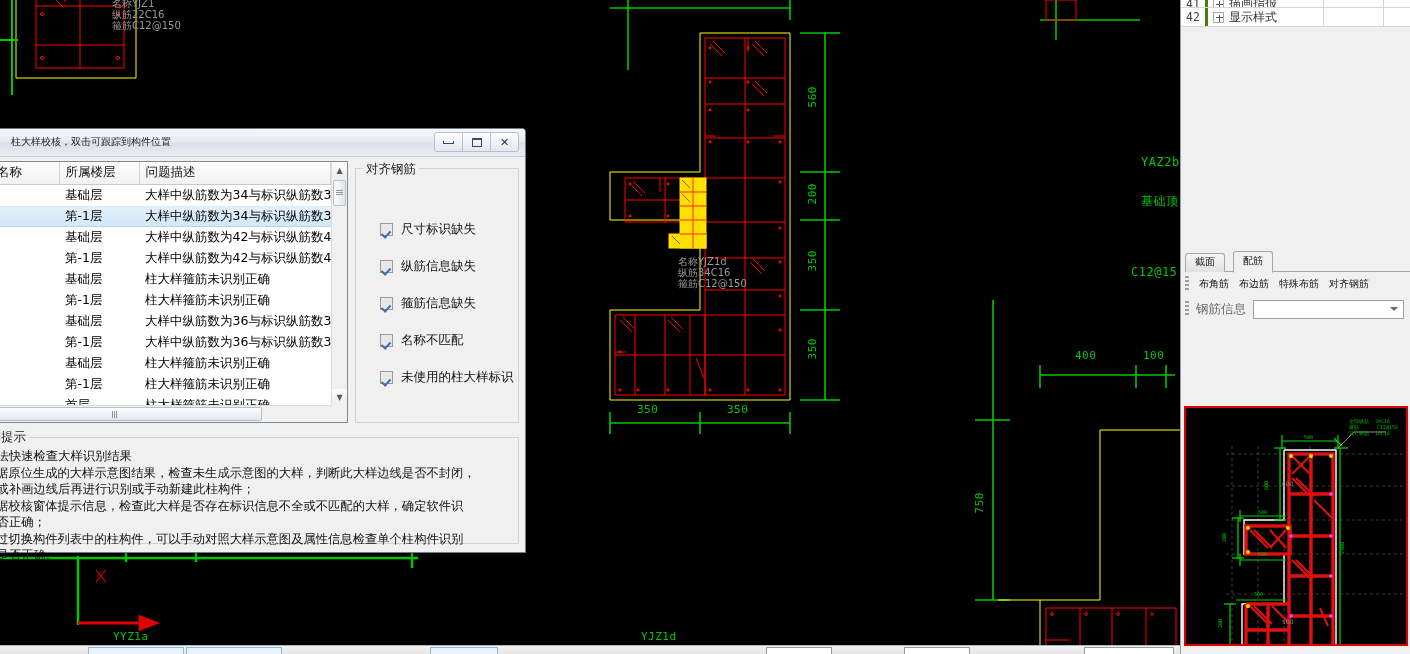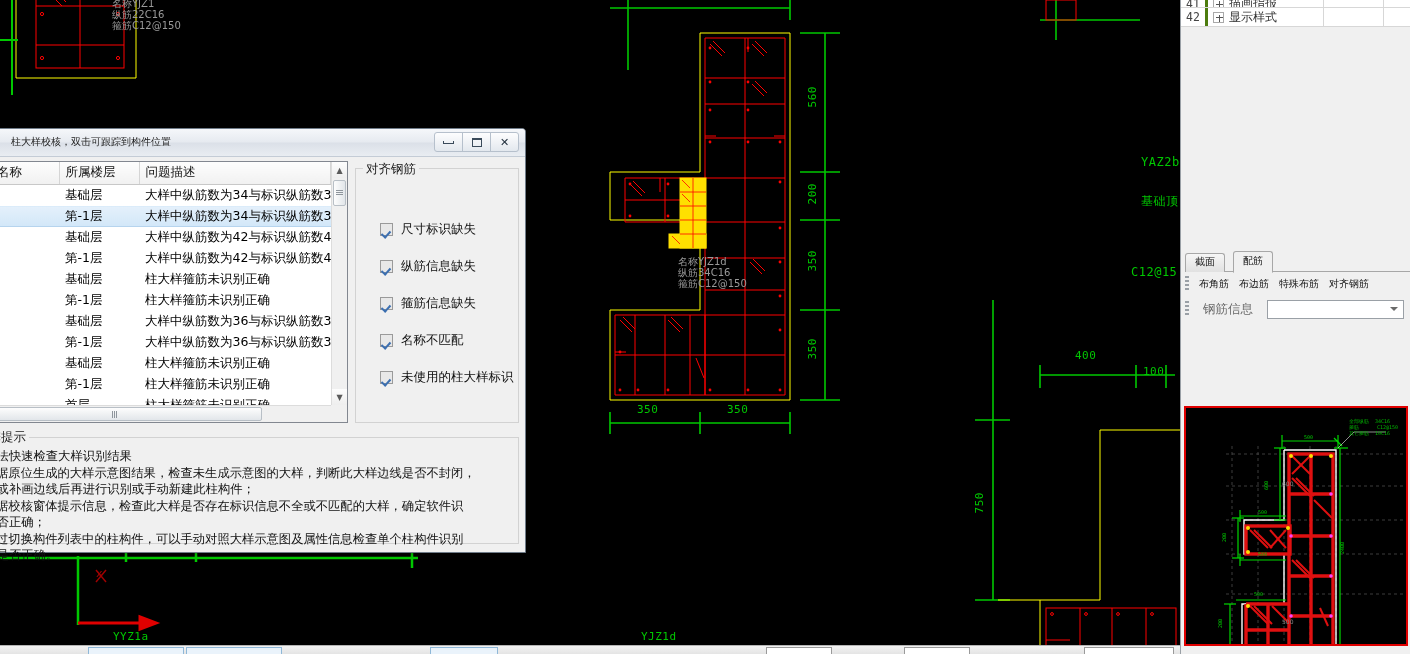--- a/index.html
+++ b/index.html
@@ -145,21 +145,21 @@
   .panelgap { height: 218px; background: #f0f0f0; }
 
   .tabstrip { position: relative; height: 21px; margin: 6px 0 0 4px; border-bottom: 1px solid #a7a7a7; }
   .tab { position: absolute; top: 2px; height: 19px; padding: 1px 9px 0 9px; font-size: 10px;
          border: 1px solid #a7a7a7; border-bottom: none; background: linear-gradient(to bottom,#f6f6f6,#e1e1e1);
          border-radius: 3px 3px 0 0; color: #111; }
   .tab.active { top: 0; height: 22px; background: #f0f0f0; border-bottom: 1px solid #f0f0f0; z-index: 2; padding-top: 2px;}
   .tbar { display: flex; align-items: center; height: 24px; padding-left: 4px; gap: 10px; font-size: 10px; color: #111; }
   .grip { width: 4px; height: 16px; flex: 0 0 4px;
           background: repeating-linear-gradient(to bottom,#9aa0a6 0 2px,transparent 2px 4px); }
-  .fieldrow { display: flex; align-items: center; height: 26px; padding-left: 4px; gap: 14px; }
+  .fieldrow { display: flex; align-items: center; height: 26px; padding-left: 4px; gap: 7px; }
   .fieldrow .lbl { font-size: 12.5px; color: #6a6a6a; }
   .combo { flex: 1 1 auto; height: 19px; background: #fff; border: 1px solid #9aa0a6; position: relative; margin-right: 6px; }
   .combo .ar { position: absolute; right: 5px; top: 6px; width: 0; height: 0;
                border-left: 4px solid transparent; border-right: 4px solid transparent; border-top: 4px solid #6a6a6a; }
 
   .preview { position: absolute; left: 3px; right: 2px; top: 406px; bottom: 8px;
              background: #000; border: 2px solid #e00000; overflow: hidden; }
   .preview svg { position: absolute; left: 0; top: 0; }
   .pvlabel { position: absolute; white-space: pre; font-size: 5px; line-height: 6px;
              font-family: "DejaVu Sans Mono","Liberation Mono",monospace; }
@@ -361,21 +361,21 @@
     <div class="cadgray" style="left:678px; top:256px;"><span class="zh">名称YJZ1d</span><br><span class="zh">纵筋34C16</span><br><span class="zh">箍筋C12@150</span></div>
 
     <div class="cadlabel vert" style="left:806px; top:86px;">560</div>
     <div class="cadlabel vert" style="left:806px; top:183px;">200</div>
     <div class="cadlabel vert" style="left:806px; top:250px;">350</div>
     <div class="cadlabel vert" style="left:806px; top:338px;">350</div>
     <div class="cadlabel" style="left:637px; top:403px;">350</div>
     <div class="cadlabel" style="left:727px; top:403px;">350</div>
     <div class="cadlabel vert" style="left:973px; top:492px;">750</div>
     <div class="cadlabel" style="left:1075px; top:349px;">400</div>
-    <div class="cadlabel" style="left:1143px; top:365px;">100</div>
+    <div class="cadlabel" style="left:1143px; top:349px;">100</div>
 
     <div class="cadlabel" style="left:1141px; top:155px; font-size:12px;">YAZ2b</div>
     <div class="cadlabel" style="left:1141px; top:193px; font-size:12px;">基础顶</div>
     <div class="cadlabel" style="left:1131px; top:265px; font-size:12px;">C12@15</div>
 
     <div class="cadlabel" style="left:113px; top:630px; font-size:11px;">YYZ1a</div>
     <div class="cadlabel" style="left:641px; top:630px; font-size:11px;">YJZ1d</div>
     <div style="position:absolute;left:96px;top:567px;color:#a00000;font-size:11px;">x</div>
   </div>
 

